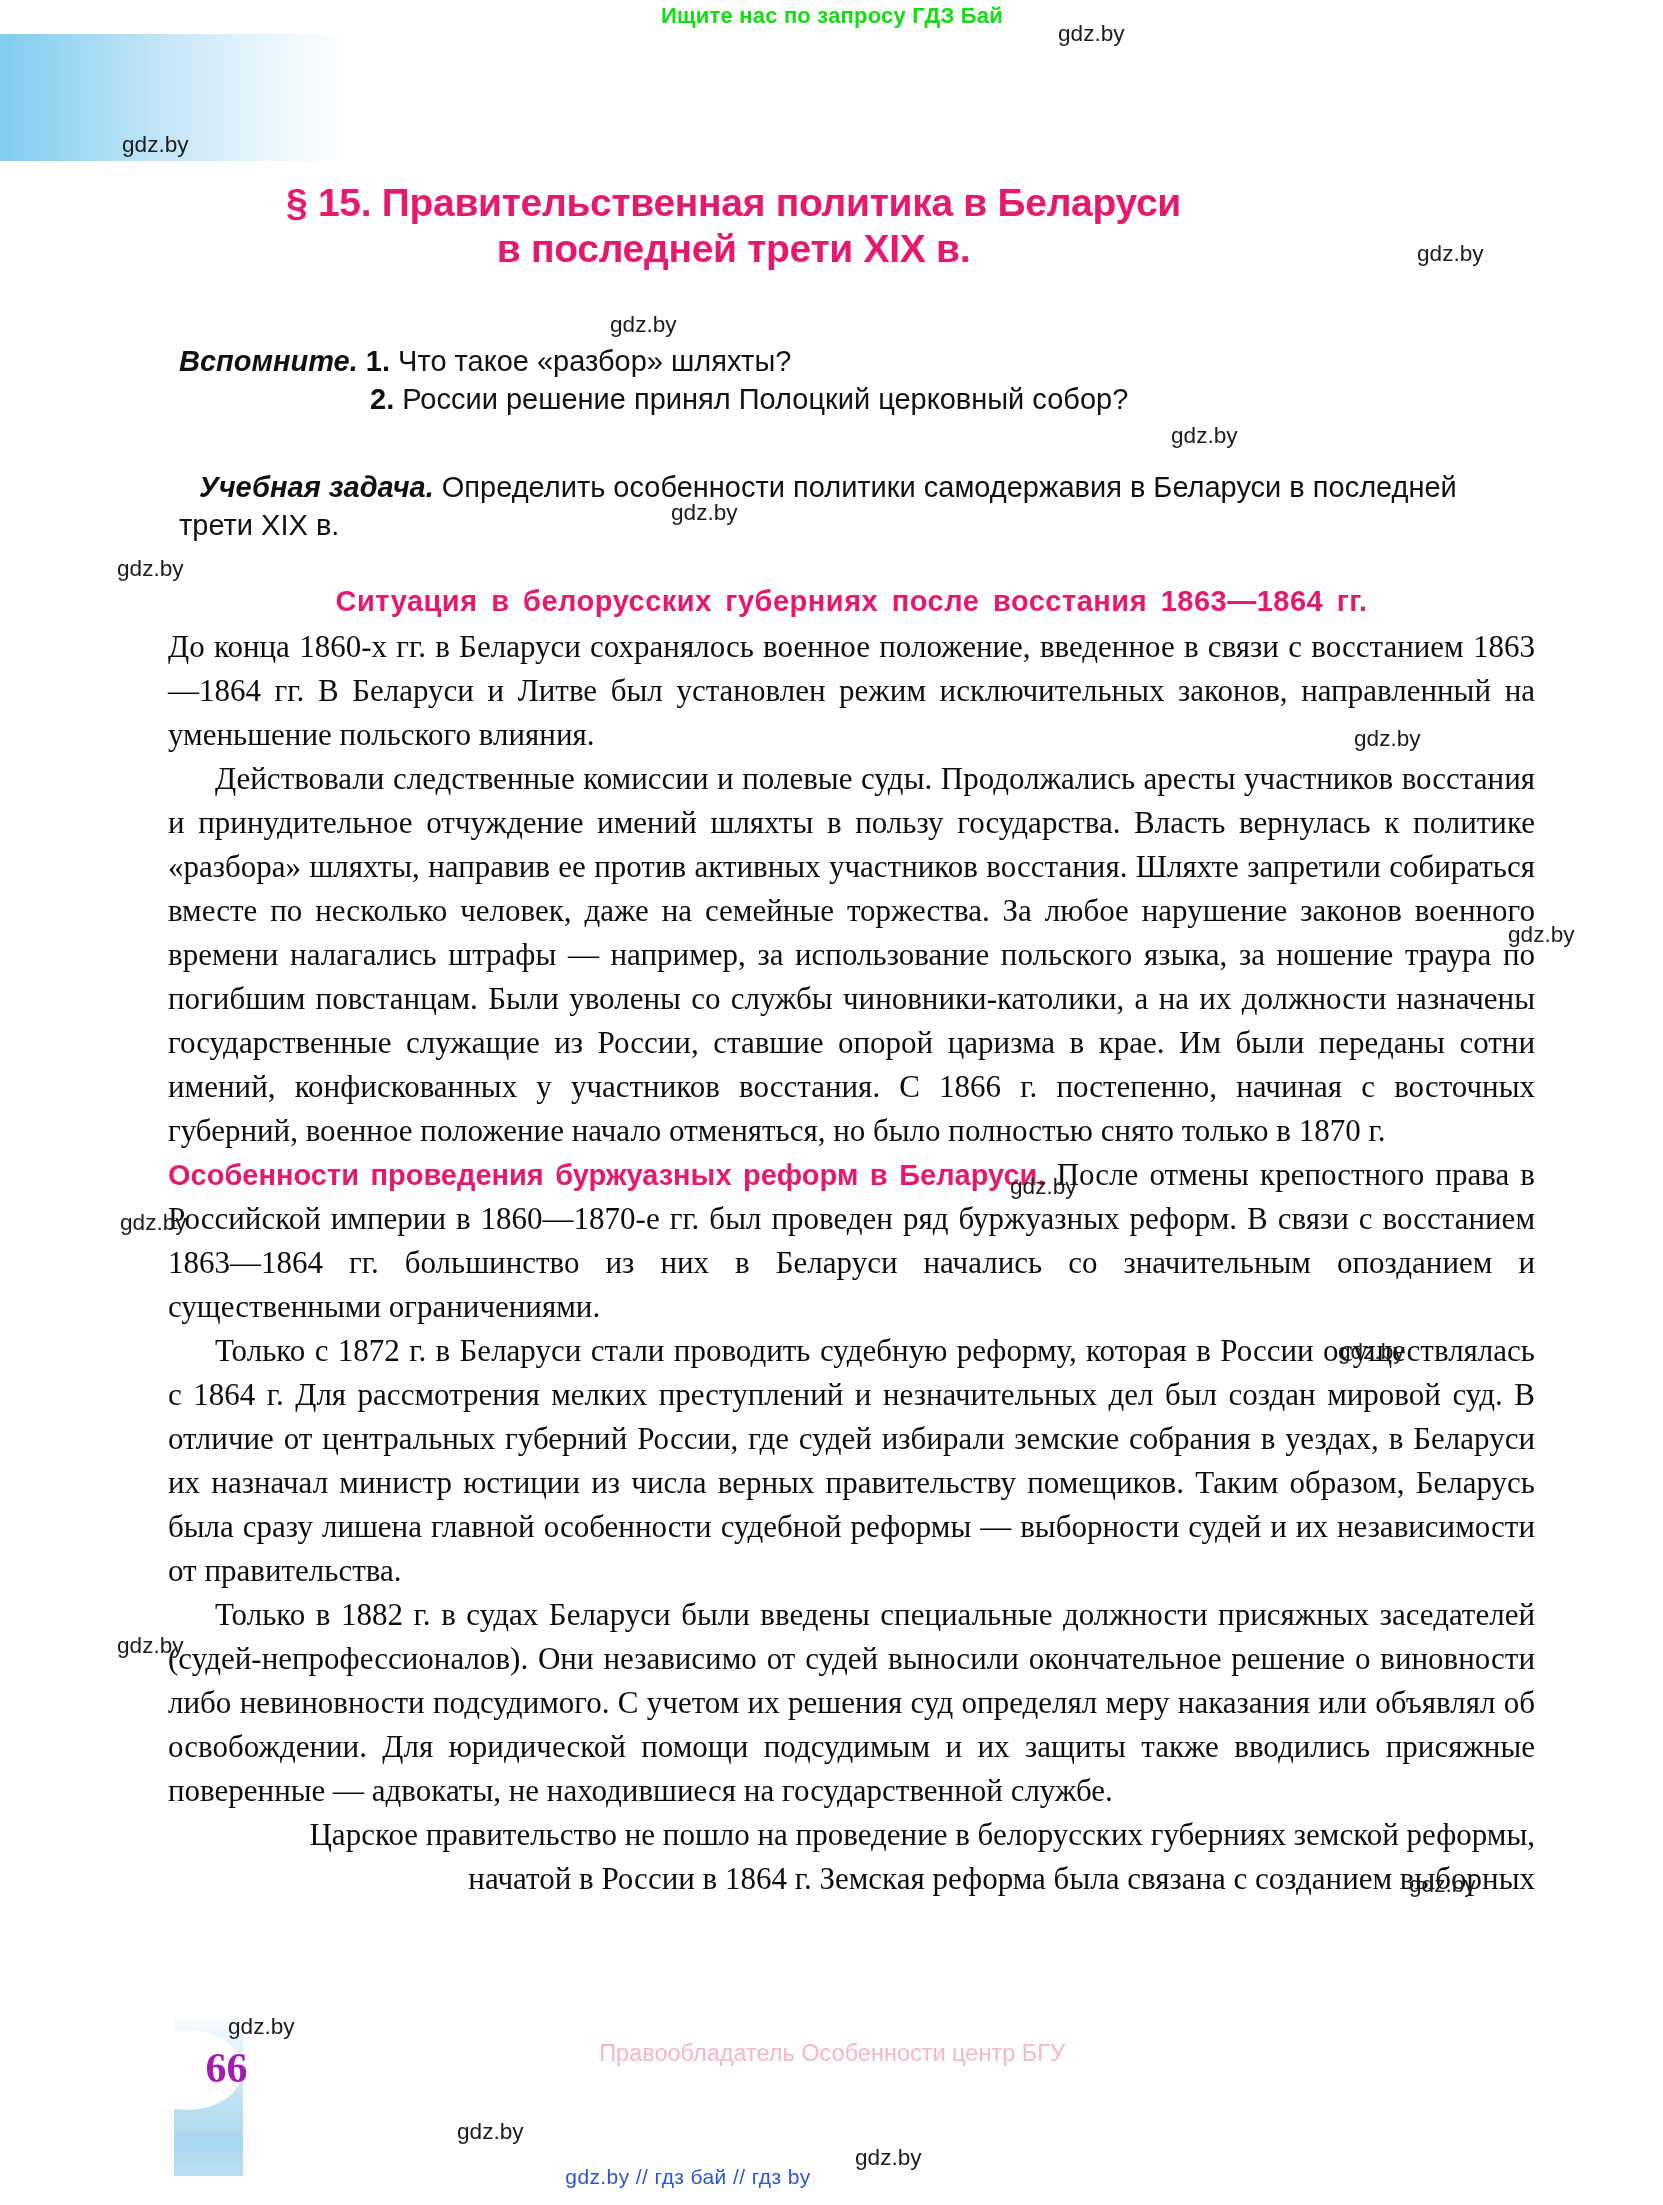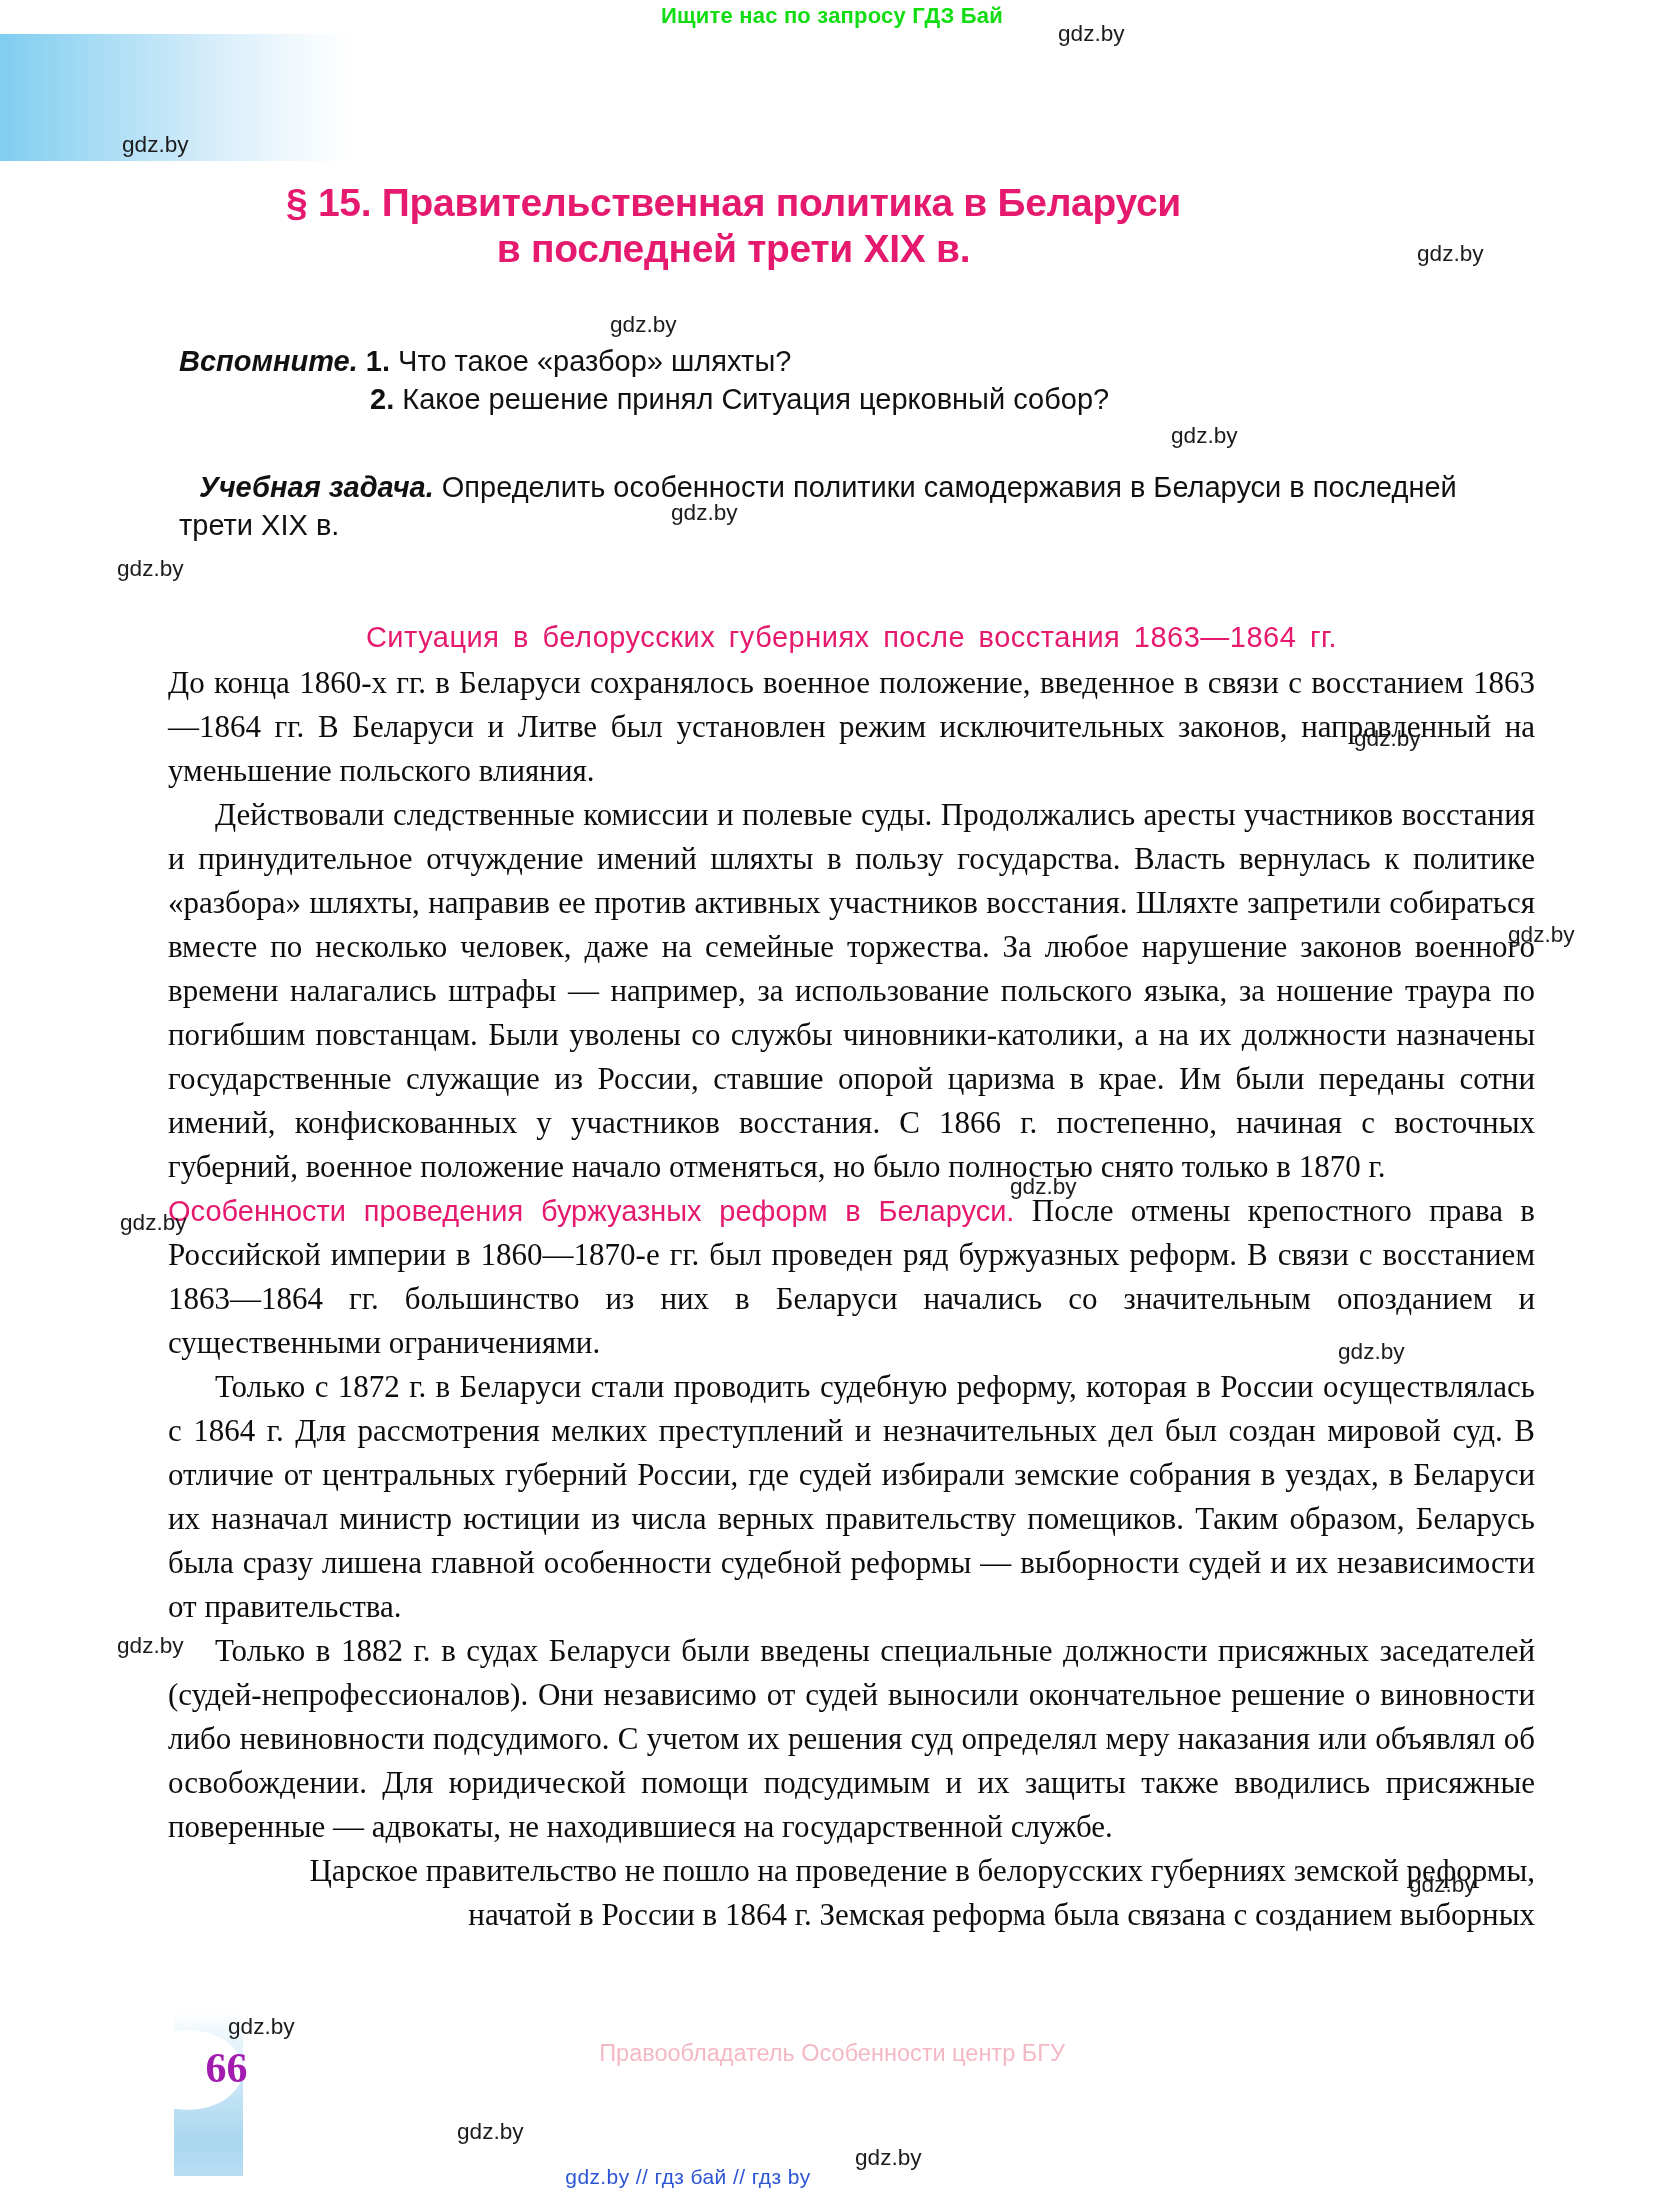--- a/index.html
+++ b/index.html
@@ -113,23 +113,22 @@
     width: 1367px;
     font-family: "Liberation Serif", "DejaVu Serif", serif;
     font-size: 31px;
     line-height: 44px;
     color: #0d0d0d;
     text-align: justify;
   }
   .section-head {
     color: #e5196e;
     font-family: "Liberation Sans", "DejaVu Sans", sans-serif;
-    font-weight: normal;
+    font-weight: bold;
     font-size: 29px;
-    margin-top: 36px;
   }
   .head-centered {
     display: block;
     text-align: center;
     letter-spacing: 0.5px;
     word-spacing: 5px;
     margin-bottom: 1.7px;
   }
   p.para {
     margin: 0;
@@ -210,21 +209,21 @@
 
   <div class="content">
     <div class="recall">
       <div>
         <span class="lead">Вспомните.</span>
         <span class="qnum">1.</span>
         <span>Что такое «разбор» шляхты?</span>
       </div>
       <div class="recall-line-2">
         <span class="qnum">2.</span>
-        <span>Какое решение принял Ситуация церковный собор?</span>
+        <span>России решение принял Полоцкий церковный собор?</span>
       </div>
     </div>
     <div class="task">
       <span class="lead">Учебная задача.</span>
       <span>Определить особенности политики самодержавия в Беларуси в последней трети XIX в.</span>
     </div>
   </div>
 
   <div class="body-text">
 

